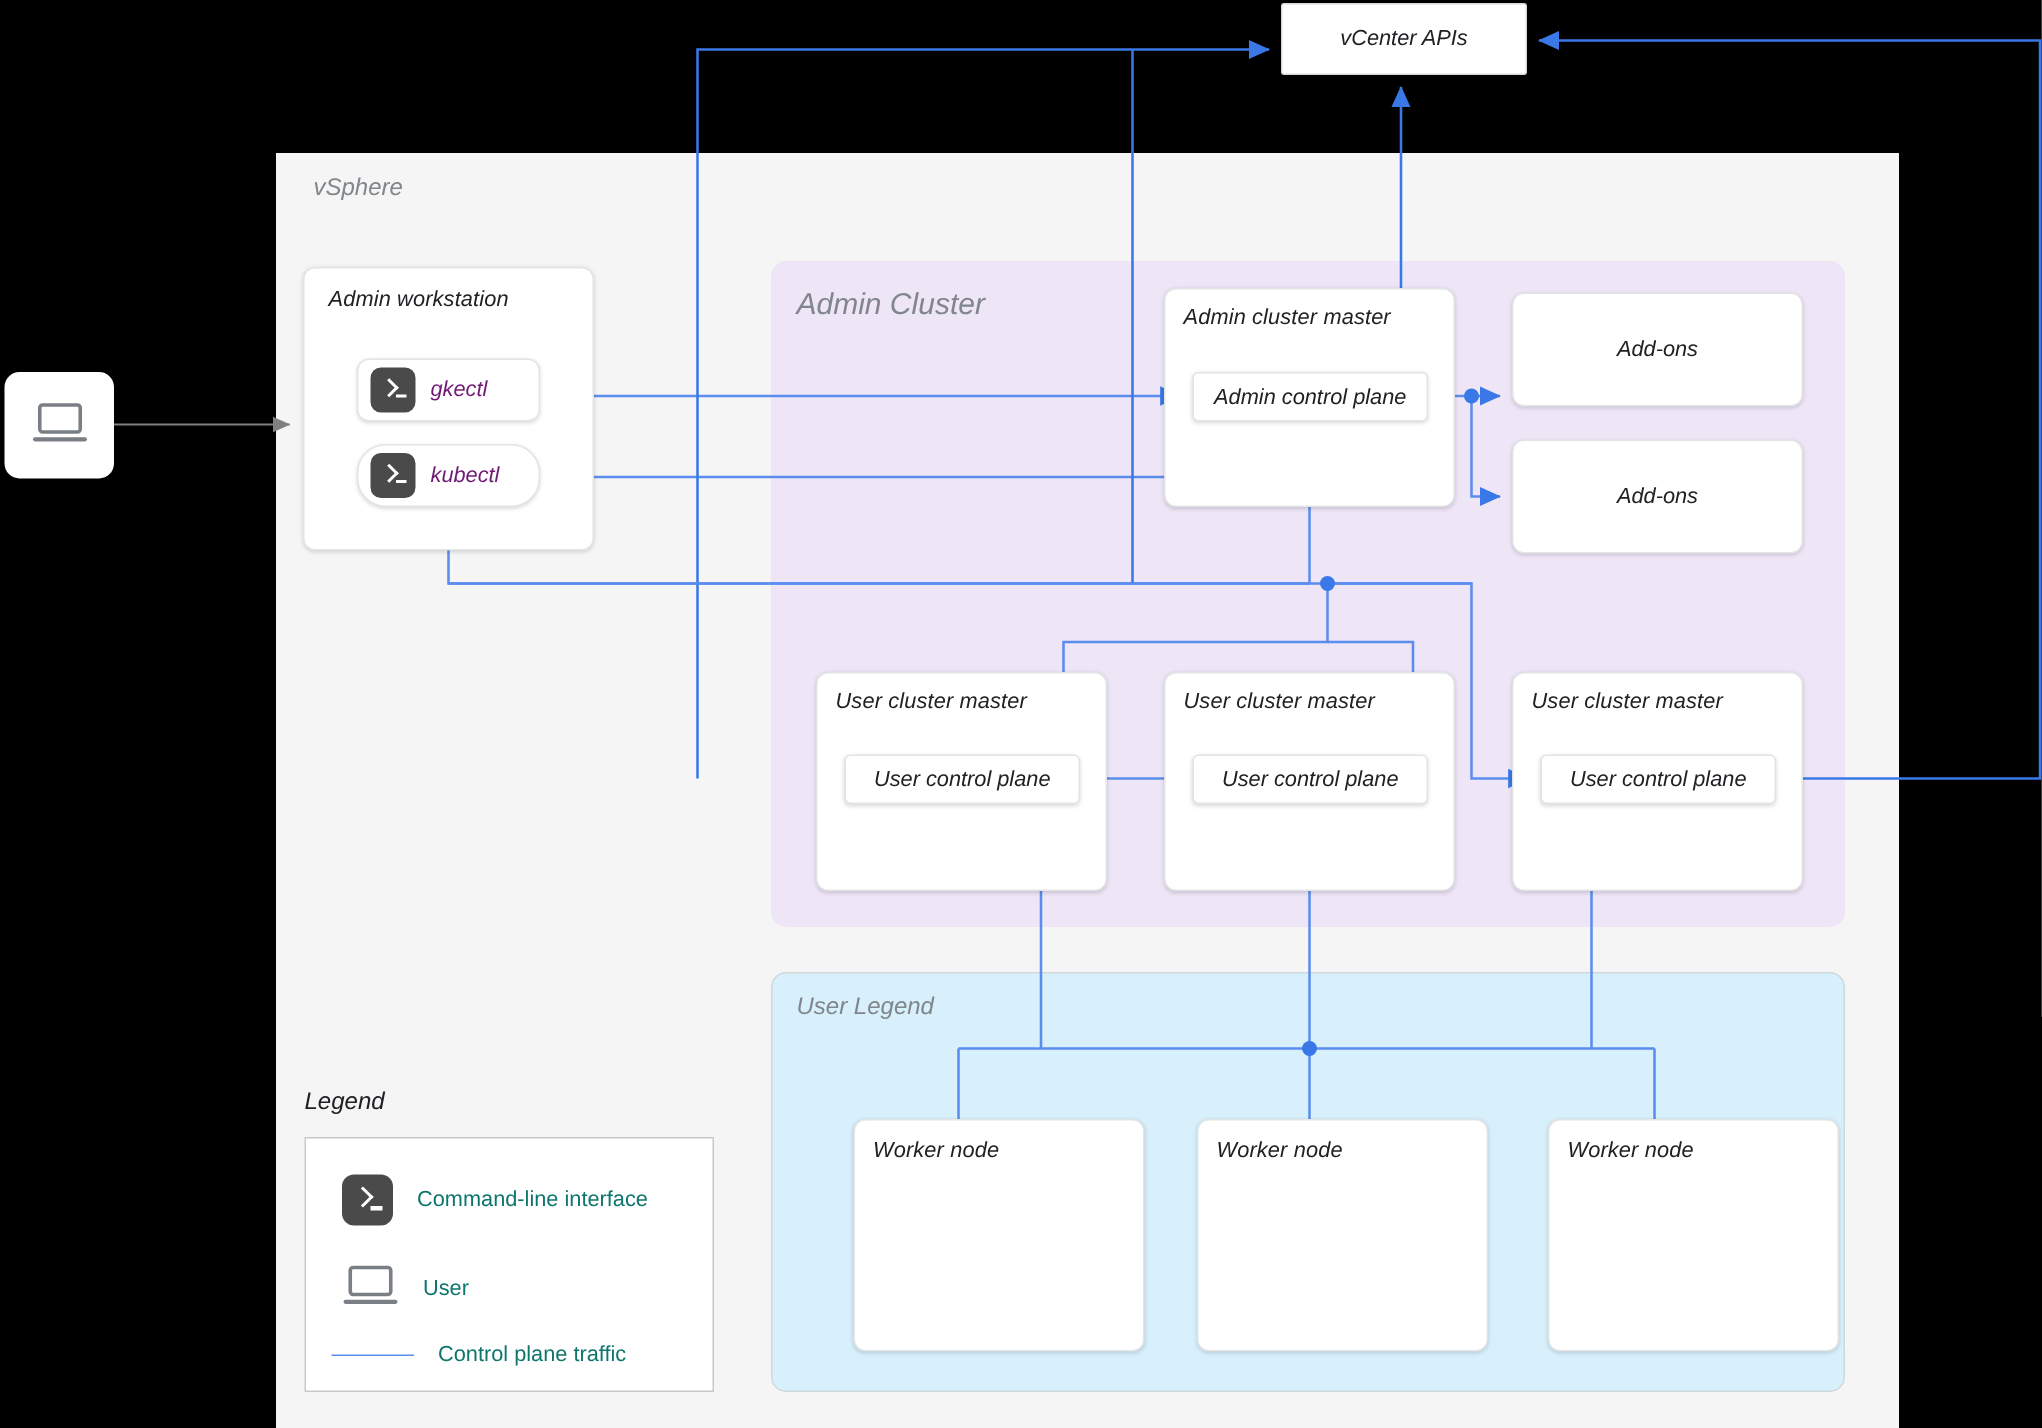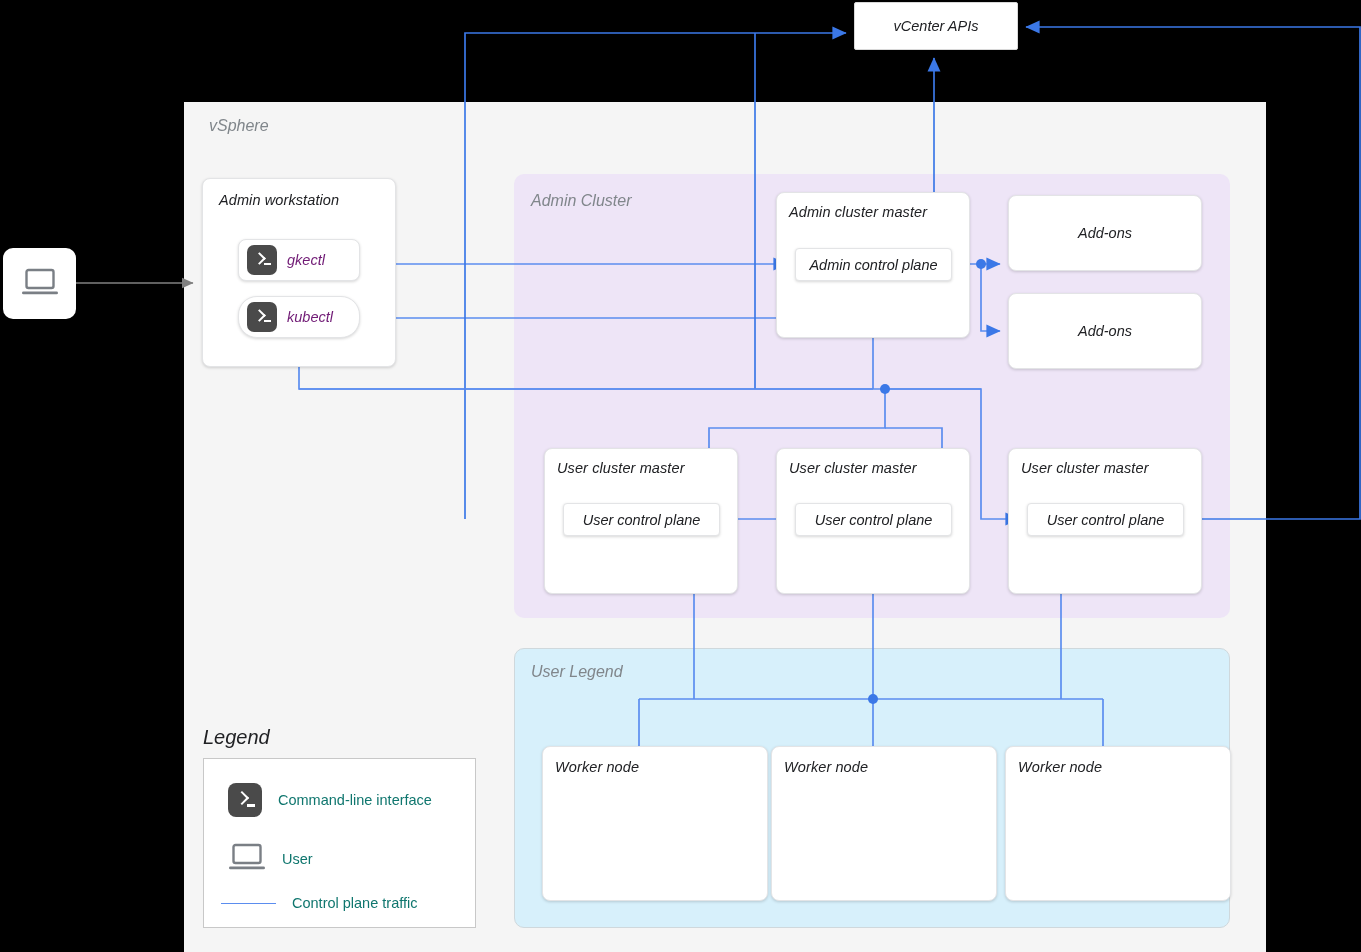--- a/index.html
+++ b/index.html
@@ -7,21 +7,21 @@
        font-family:"Liberation Sans","DejaVu Sans",sans-serif;}
   #stage{position:absolute;left:0;top:0;width:1361px;height:952px;}
   .abs{position:absolute;box-sizing:border-box;font-style:italic;}
 
   
   .vsphere{left:184px;top:102px;width:1082px;height:850px;background:#f5f5f5;}
   .vsphere-label{left:209px;top:117px;font-size:16px;color:#80868b;}
 
   .admin-cluster{left:514px;top:174px;width:716px;height:444px;
         background:#eee5f7;border-radius:10px;}
-  .admin-cluster-label{left:531px;top:192px;font-size:16px;color:#80868b;}
+  .admin-cluster-label{left:531px;top:192px;font-size:20px;color:#80868b;}
 
   .user-cluster{left:514px;top:648px;width:716px;height:280px;
         background:#d7f0fb;border:1px solid #cfd8dc;border-radius:10px;}
   .user-cluster-label{left:531px;top:663px;font-size:16px;color:#80868b;}
 
   
   .card{background:#fff;border:1px solid #e3e4e6;border-radius:8px;
         box-shadow:0 1px 3px rgba(0,0,0,.16);}
   .card-title{position:absolute;font-size:14.5px;color:#202124;
         letter-spacing:.1px;white-space:nowrap;}
@@ -51,30 +51,30 @@
   .acp{left:795px;top:248px;width:157px;height:33px;border-radius:4px;}
   .addon1{left:1008px;top:195px;width:194px;height:76px;}
   .addon2{left:1008px;top:293px;width:194px;height:76px;}
 
   .ucm{width:194px;height:146px;top:448px;}
   .ucm .card-title{left:12px;top:11px;}
   .ucm1{left:544px;} .ucm2{left:776px;} .ucm3{left:1008px;}
   .ucp{width:157px;height:33px;top:503px;border-radius:4px;}
   .ucp1{left:563px;} .ucp2{left:795px;} .ucp3{left:1027px;}
 
-  .wn{width:226px;height:155px;top:746px;}
+  .wn{width:194px;height:155px;top:746px;margin-left:27px;}
   .wn .card-title{left:12px;top:12px;}
   .wn1{left:542px;} .wn2{left:771px;} .wn3{left:1005px;}
 
   
   .userbox{left:3px;top:248px;width:73px;height:71px;background:#fff;border-radius:10px;}
   .laptop{position:absolute;left:18px;top:20px;}
 
   
-  .legend-title{left:203px;top:726px;font-size:20px;color:#202124;}
+  .legend-title{left:203px;top:726px;font-size:16px;color:#202124;}
   .legend-box{left:203px;top:758px;width:273px;height:170px;background:#fff;
         border:1px solid #c8c8c8;}
   .legend-row{position:absolute;display:flex;align-items:center;}
   .lr1{left:228px;top:783px;}
   .lr2{left:228px;top:843px;}
   .lr3{left:221px;top:895px;}
   .legend-text{font-size:14.5px;color:#0f766e;margin-left:16px;white-space:nowrap;}
   .legend-term{width:34px;height:34px;border-radius:8px;background:#4a4a4a;
         position:relative;flex:0 0 auto;}
   .legend-term:before{content:"";position:absolute;left:9px;top:10px;width:8px;height:8px;

